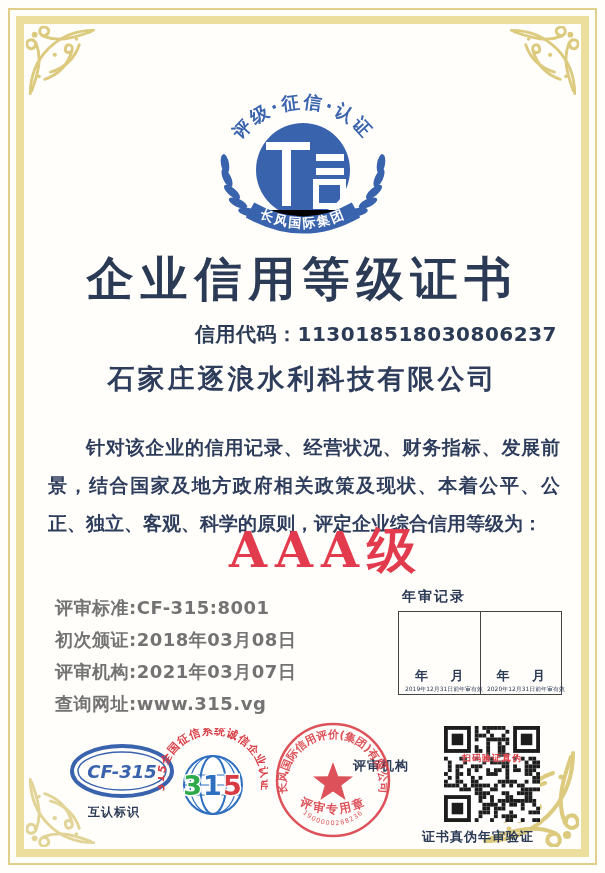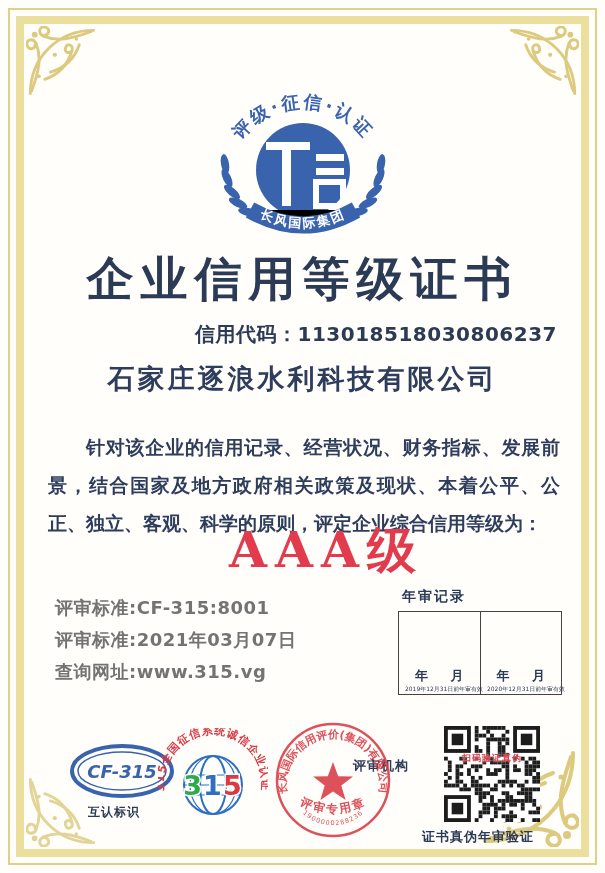--- a/index.html
+++ b/index.html
@@ -147,21 +147,22 @@
   <div class="title">企业信用等级证书</div>
   <div class="credit-line">
     <span>信用代码：</span><span>113018518030806237</span>
   </div>
   <div class="company">石家庄逐浪水利科技有限公司</div>
   <div class="body-par">针对该企业的信用记录、经营状况、财务指标、发展前景，结合国家及地方政府相关政策及现状、本着公平、公正、独立、客观、科学的原则，评定企业综合信用等级为：</div>
   <div class="rating">AAA级</div>
 
   <div class="details">
     <div>评审标准:CF-315:8001</div>
-    <div>评审标准:2021年03月07日</div>
+    <div>初次颁证:2018年03月08日</div>
+    <div>评审机构:2021年03月07日</div>
     <div>查询网址:www.315.vg</div>
   </div>
 
   <div class="annual">
     <div class="label">年审记录</div>
     <table>
       <tbody>
           <tr>
         <td>
           <div class="ym">

